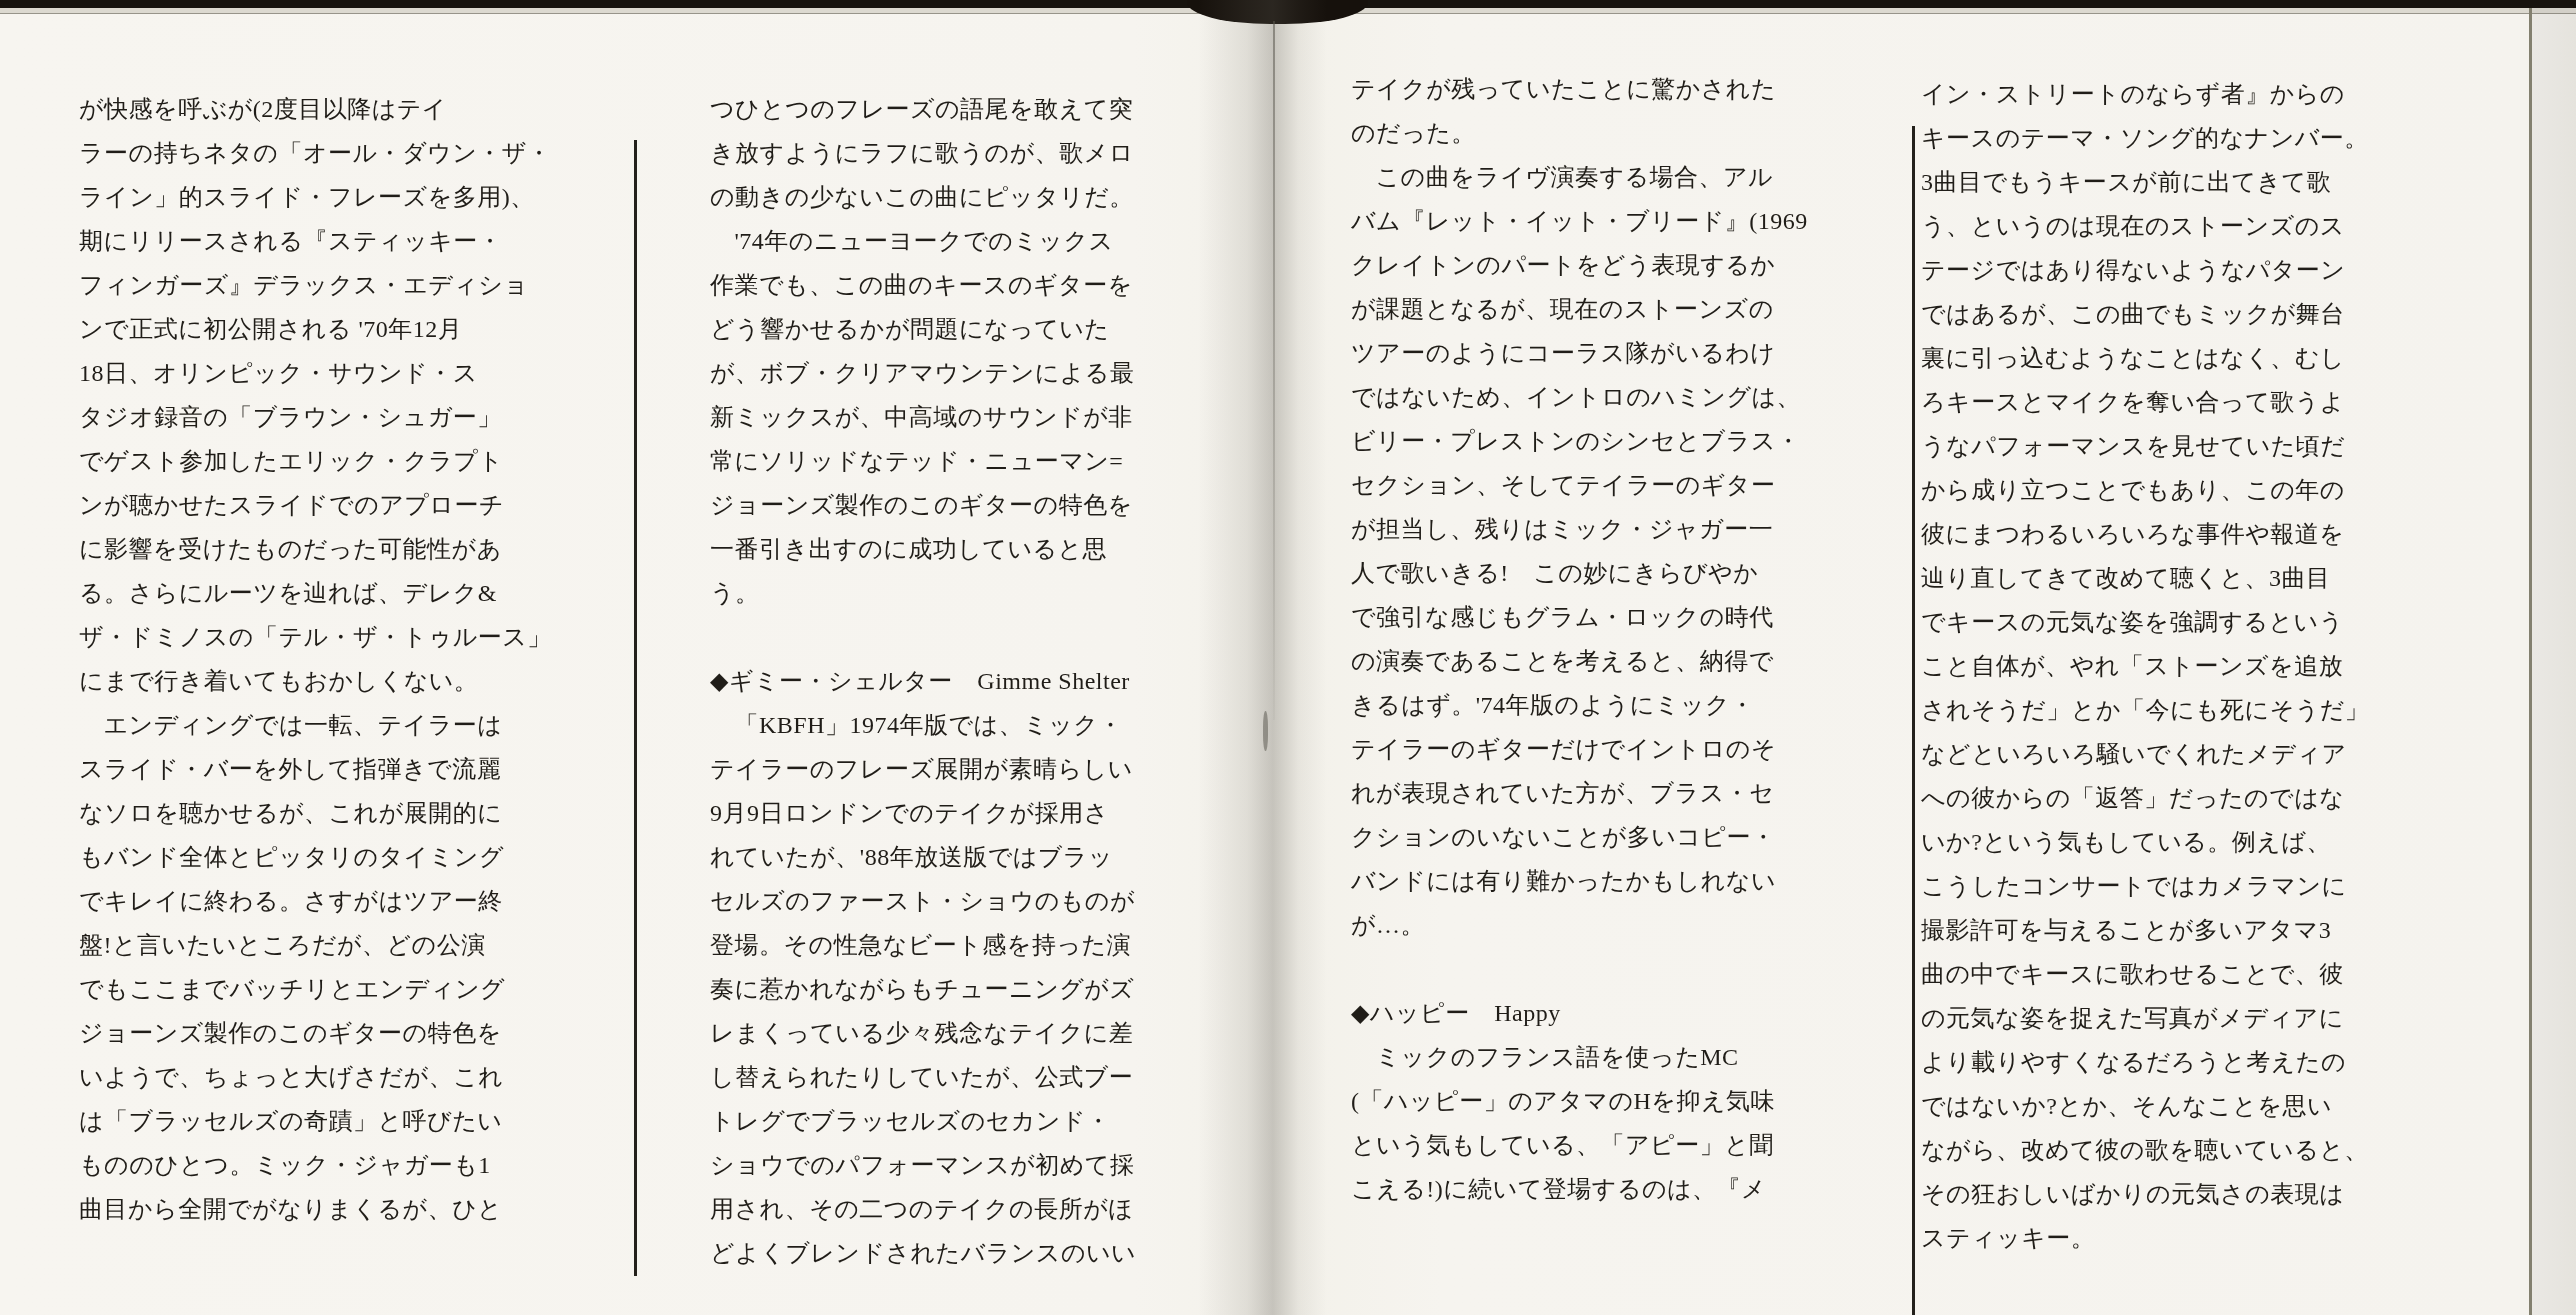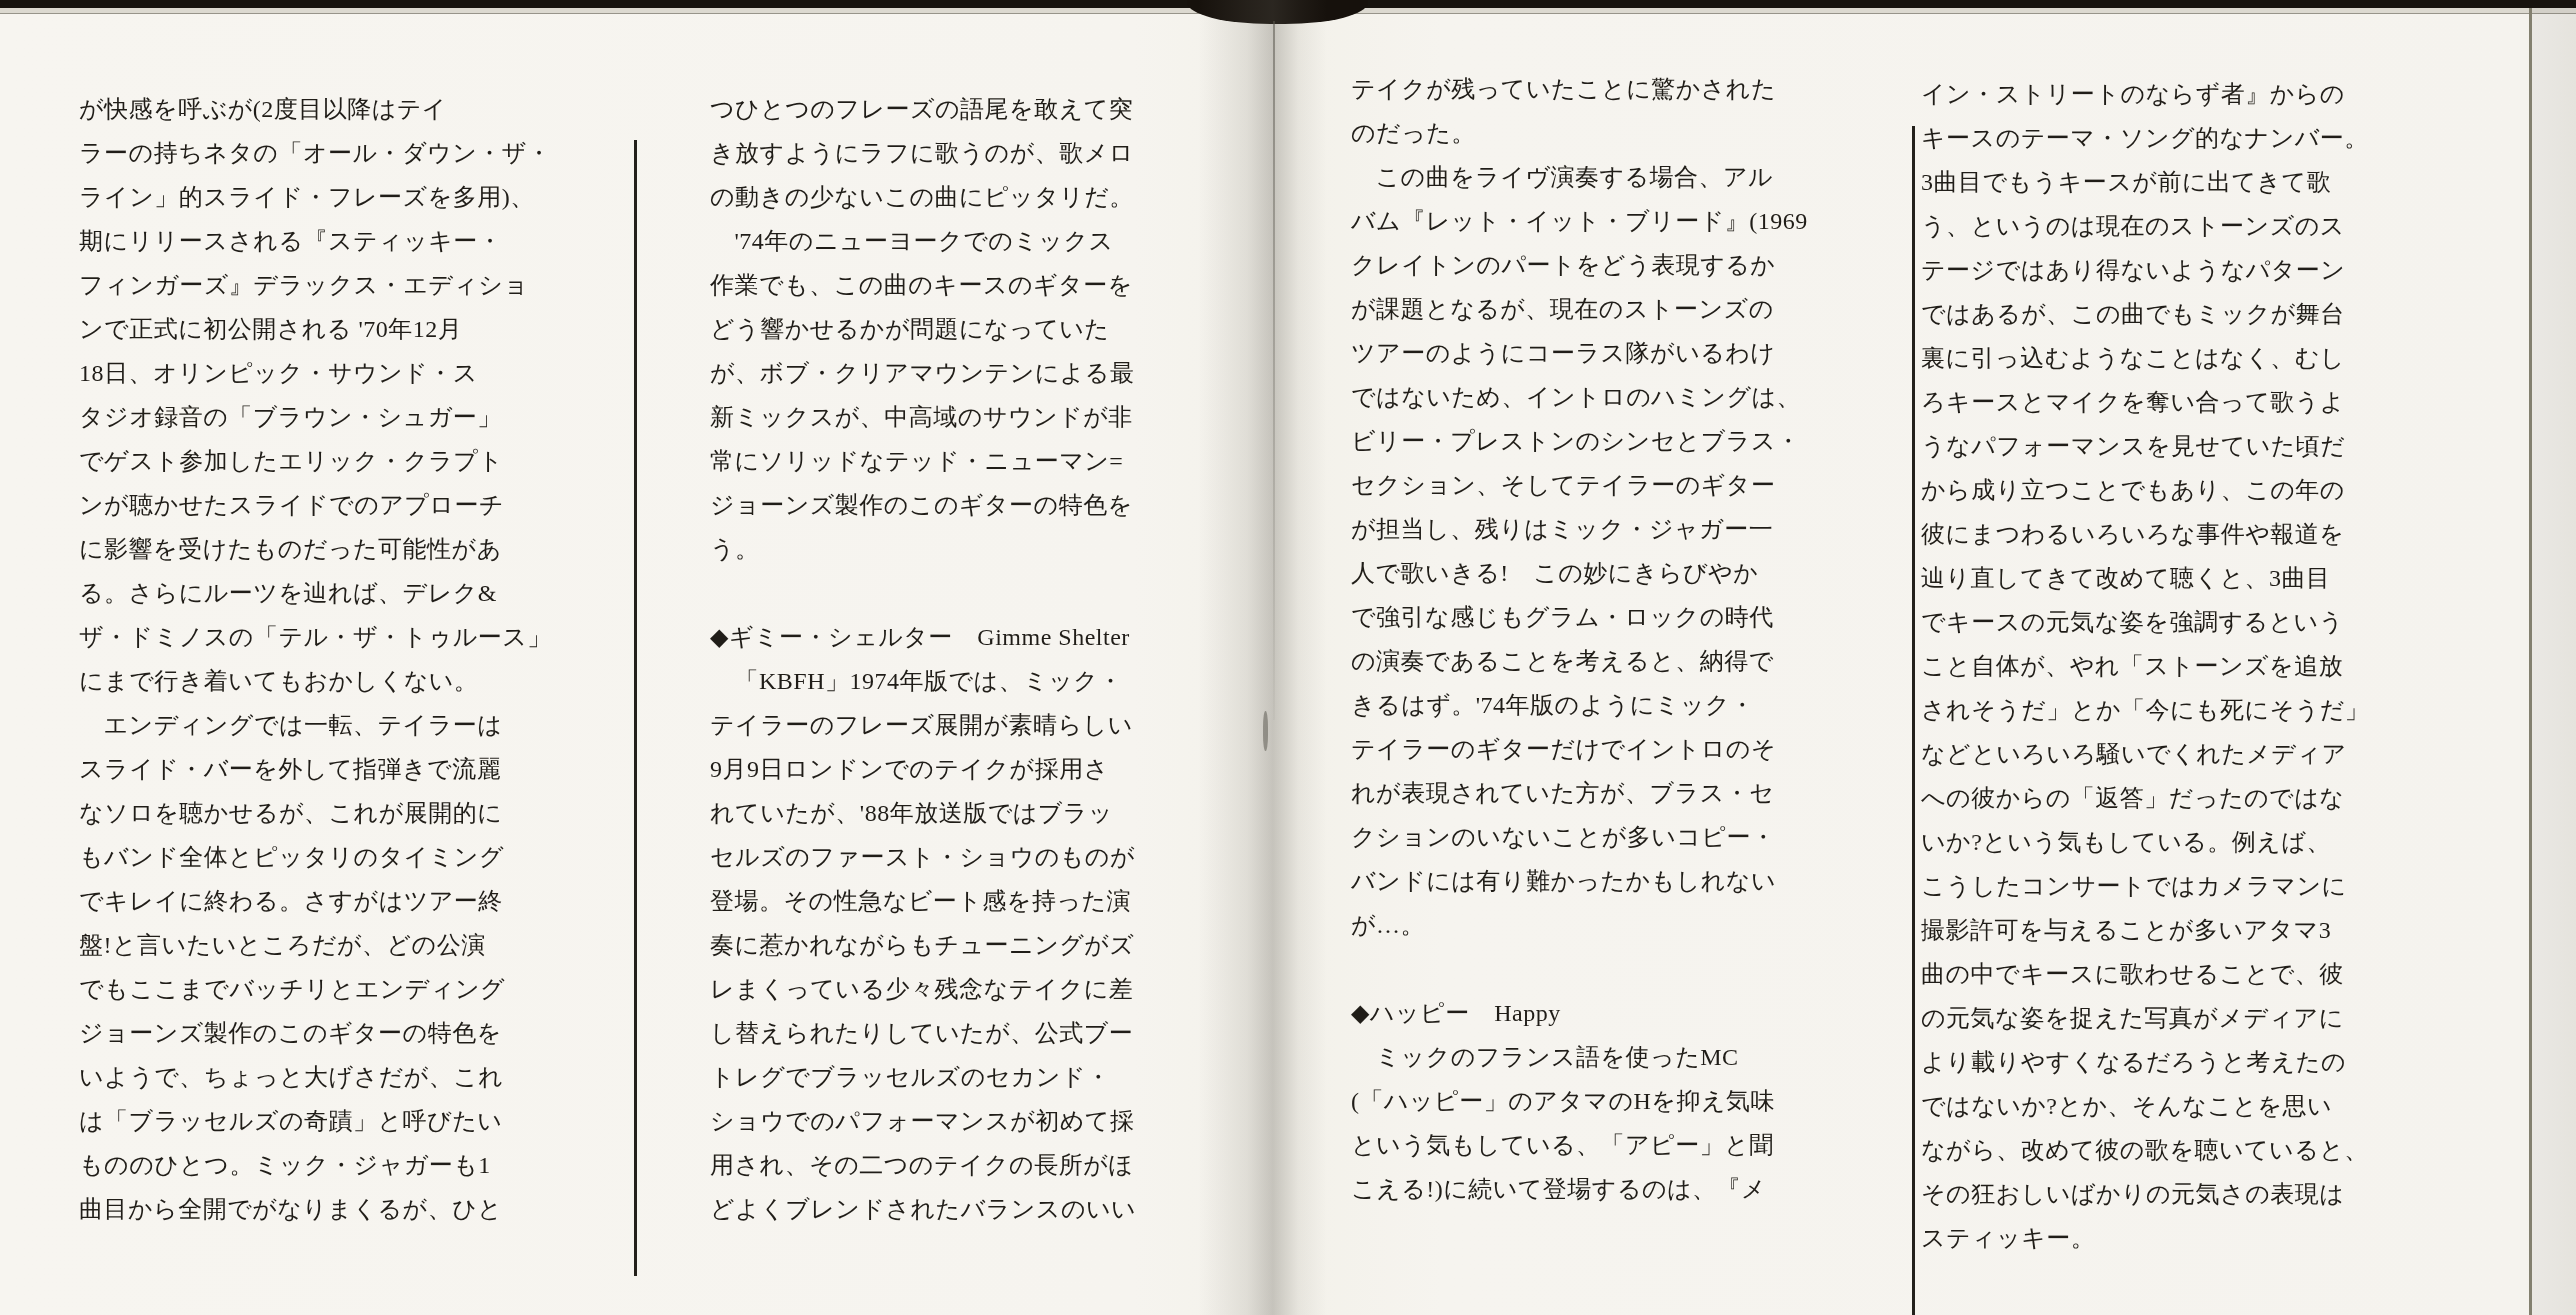--- a/index.html
+++ b/index.html
@@ -79,20 +79,21 @@
       <div class="line">つひとつのフレーズの語尾を敢えて突</div>
       <div class="line">き放すようにラフに歌うのが、歌メロ</div>
       <div class="line">の動きの少ないこの曲にピッタリだ。</div>
       <div class="line">　'74年のニューヨークでのミックス</div>
       <div class="line">作業でも、この曲のキースのギターを</div>
       <div class="line">どう響かせるかが問題になっていた</div>
       <div class="line">が、ボブ・クリアマウンテンによる最</div>
       <div class="line">新ミックスが、中高域のサウンドが非</div>
       <div class="line">常にソリッドなテッド・ニューマン=</div>
       <div class="line">ジョーンズ製作のこのギターの特色を</div>
+      <div class="line">一番引き出すのに成功していると思</div>
       <div class="line">う。</div>
       <div class="line"></div>
       <div class="line">◆ギミー・シェルター　Gimme Shelter</div>
       <div class="line">　「KBFH」1974年版では、ミック・</div>
       <div class="line">テイラーのフレーズ展開が素晴らしい</div>
       <div class="line">9月9日ロンドンでのテイクが採用さ</div>
       <div class="line">れていたが、'88年放送版ではブラッ</div>
       <div class="line">セルズのファースト・ショウのものが</div>
       <div class="line">登場。その性急なビート感を持った演</div>
       <div class="line">奏に惹かれながらもチューニングがズ</div>

